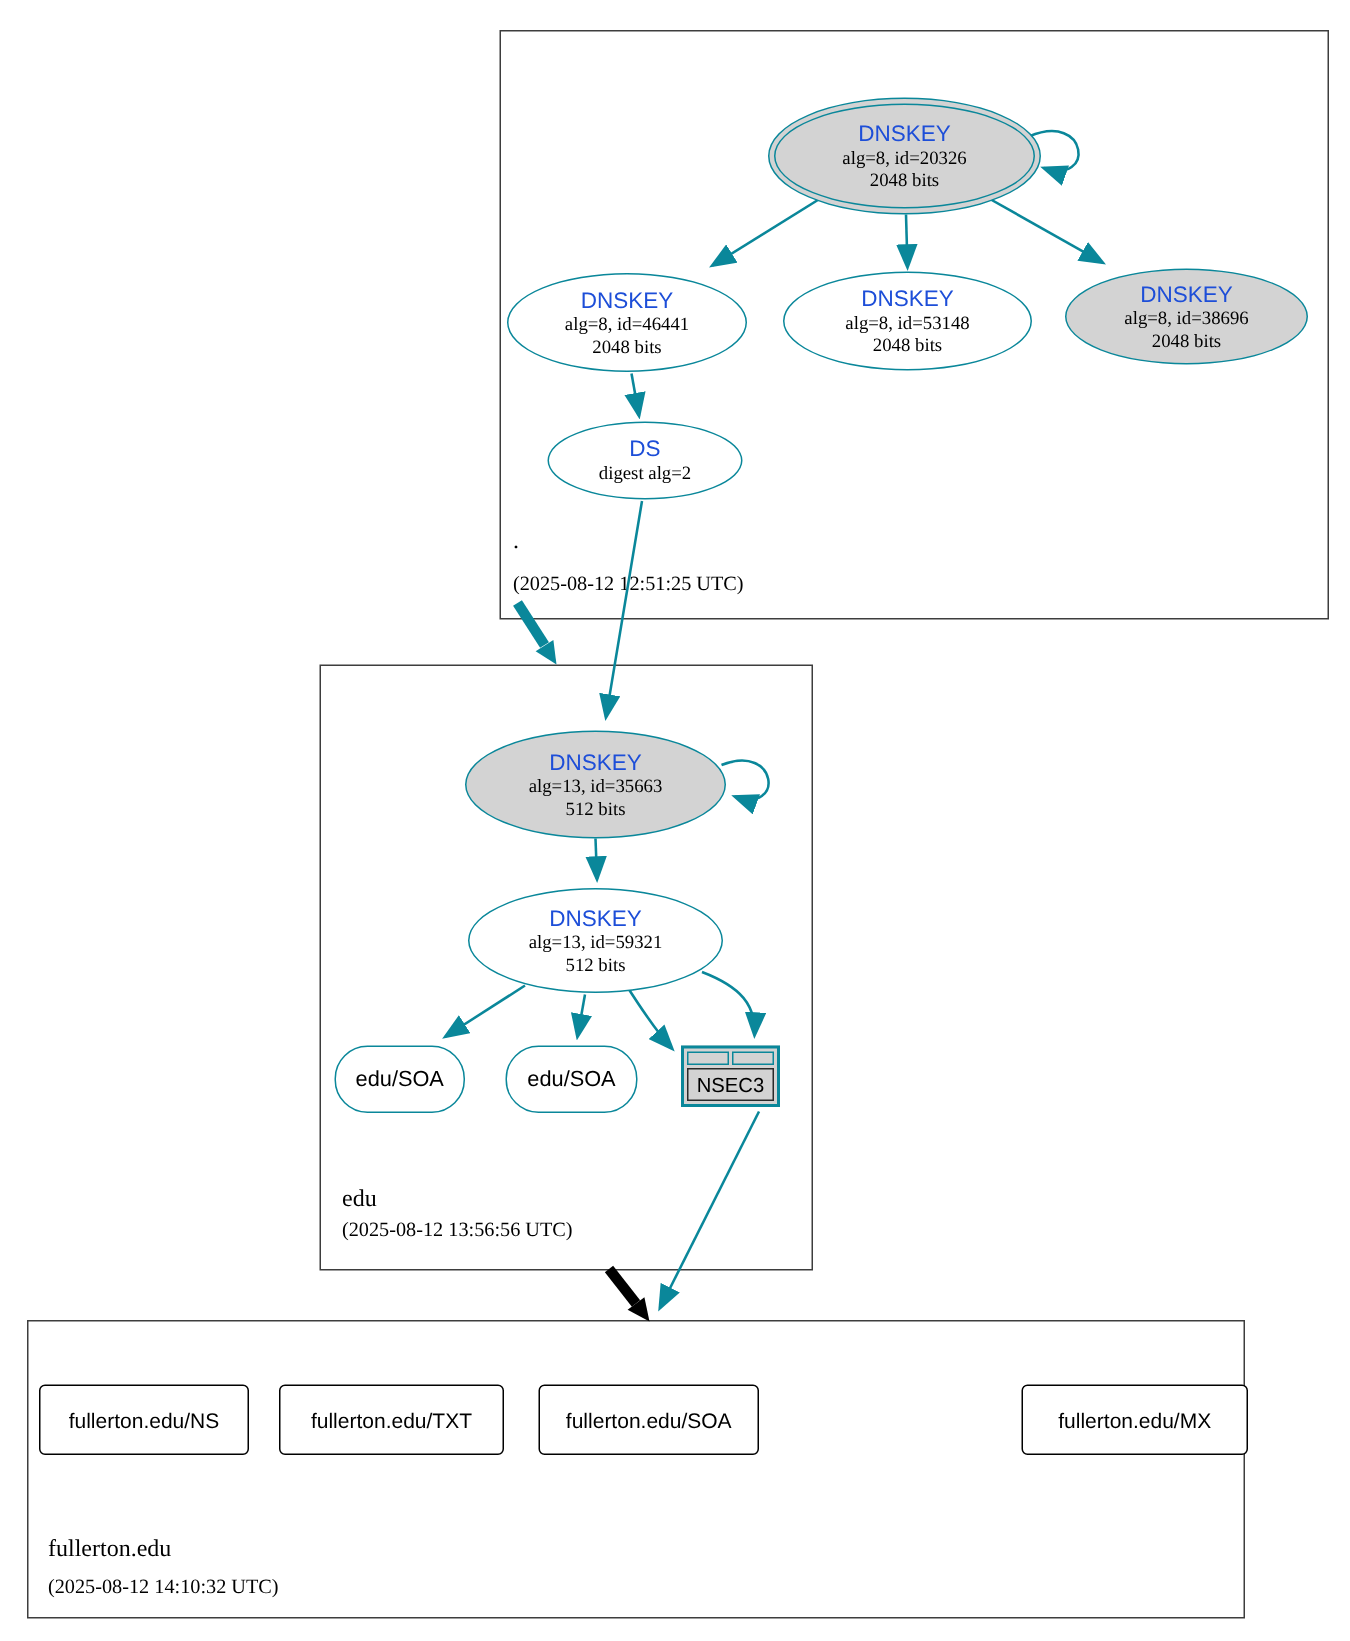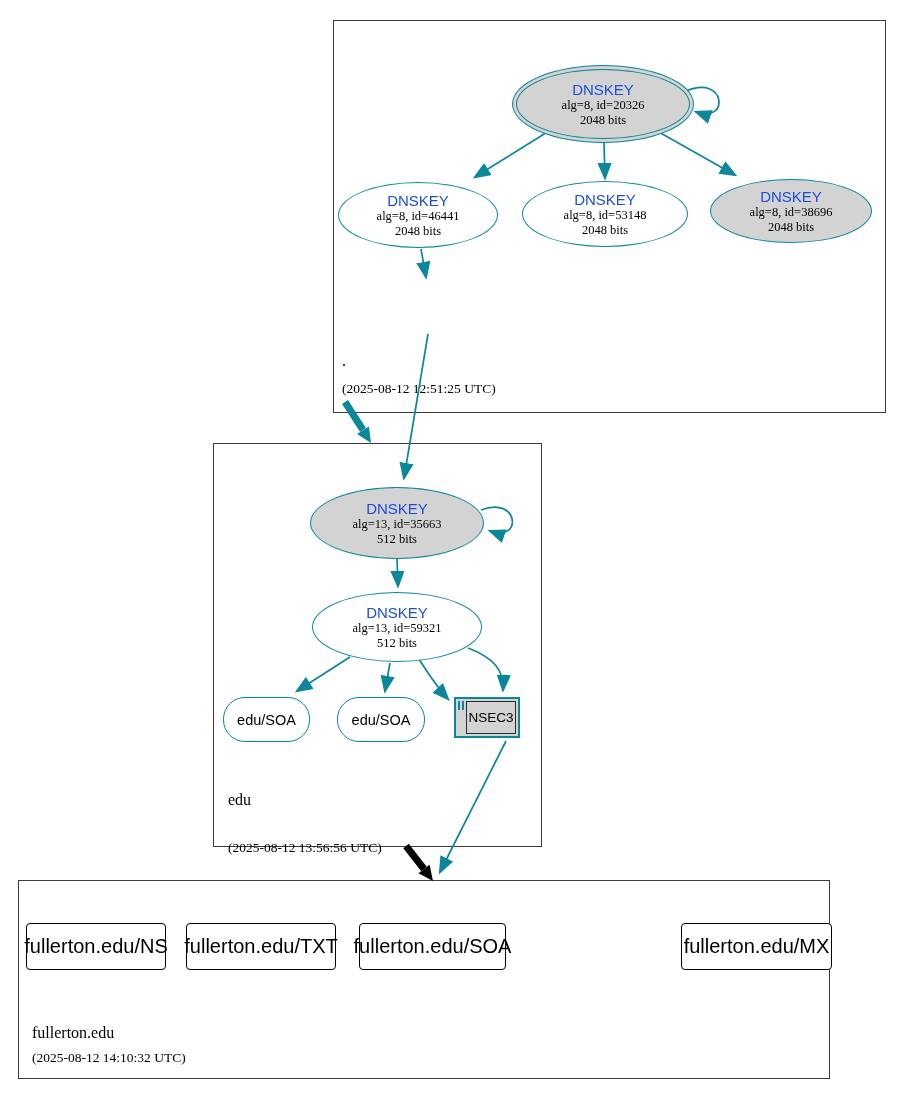--- a/index.html
+++ b/index.html
@@ -28,26 +28,26 @@
     display:flex;flex-direction:column;align-items:center;justify-content:center;
     text-align:center;
   }
   .ellipse.gray{background:var(--gray);}
   .ring{position:absolute;inset:3px;border:1.6px solid var(--teal);border-radius:50%;pointer-events:none;}
   .ntitle{font-family:"Liberation Sans",sans-serif;font-size:15px;color:#1d4ed8;line-height:17px;z-index:1;}
   .ndetail{font-family:"Liberation Serif",serif;font-size:12.5px;color:#000;line-height:15px;z-index:1;}
   .pill{
     border:1.7px solid #000;border-radius:4px;background:#fff;
     display:flex;align-items:center;justify-content:center;
-    font-size:20px;color:#000;
+    font-size:14px;color:#000;
   }
   .pill.teal{border:1.6px solid var(--teal);border-radius:22px;font-size:14.5px;}
   .nsec3{
     border:2.6px solid var(--teal);background:var(--gray);
-    display:flex;flex-direction:row;padding:2px;gap:2px;
+    display:flex;flex-direction:column;padding:2px;gap:2px;
   }
   .nsec3-row{display:flex;gap:2px;height:9px;flex:0 0 auto;}
   .nsec3-cell{flex:1;border:1px solid var(--teal);background:var(--gray);}
   .nsec3-main{
     flex:1;border:1px solid #2a2a2a;background:var(--gray);
     display:flex;align-items:center;justify-content:center;
     font-size:13.5px;color:#000;
   }
 </style>
 </head>
@@ -56,21 +56,21 @@
 <div class="canvas">
 
   <div class="zone-box" style="left:333px;top:20px;width:551px;height:391px"></div>
   <div class="zone-box" style="left:213px;top:443px;width:327px;height:402px"></div>
   <div class="zone-box" style="left:18px;top:880px;width:810px;height:197px"></div>
 
   <div class="zone-label" style="left:342px;top:352px">.</div>
   <div class="zone-ts" style="left:342px;top:381px">(2025-08-12 12:51:25 UTC)</div>
 
   <div class="zone-label" style="left:228px;top:791px">edu</div>
-  <div class="zone-ts" style="left:228px;top:840px">(2025-08-12 13:56:56 UTC)</div>
+  <div class="zone-ts" style="left:228px;top:812px">(2025-08-12 13:56:56 UTC)</div>
 
   <div class="zone-label" style="left:32px;top:1024px">fullerton.edu</div>
   <div class="zone-ts" style="left:32px;top:1050px">(2025-08-12 14:10:32 UTC)</div>
 
   <svg class="edges" width="900" height="1094" viewBox="0 0 900 1094">
     <defs>
       <marker id="arrowTeal" viewBox="0 0 10 8" refX="8.5" refY="4" markerWidth="10.5" markerHeight="8.5" orient="auto-start-reverse">
         <path d="M0,0 L10,4 L0,8 Z" fill="#0a879a"></path>
       </marker>
     </defs>
@@ -117,20 +117,24 @@
     <div class="ndetail">alg=8, id=53148</div>
     <div class="ndetail">2048 bits</div>
   </div>
 
   <div class="node ellipse gray" style="left:710px;top:179px;width:162px;height:64px">
     <div class="ntitle">DNSKEY</div>
     <div class="ndetail">alg=8, id=38696</div>
     <div class="ndetail">2048 bits</div>
   </div>
 
+  <div class="node ellipse" style="left:365px;top:281px;width:130px;height:52px">
+    <div class="ntitle">DS</div>
+    <div class="ndetail">digest alg=2</div>
+  </div>
 
   <div class="node ellipse gray" style="left:310px;top:487px;width:174px;height:72px">
     <div class="ntitle">DNSKEY</div>
     <div class="ndetail">alg=13, id=35663</div>
     <div class="ndetail">512 bits</div>
   </div>
 
   <div class="node ellipse" style="left:312px;top:592px;width:170px;height:70px">
     <div class="ntitle">DNSKEY</div>
     <div class="ndetail">alg=13, id=59321</div>

